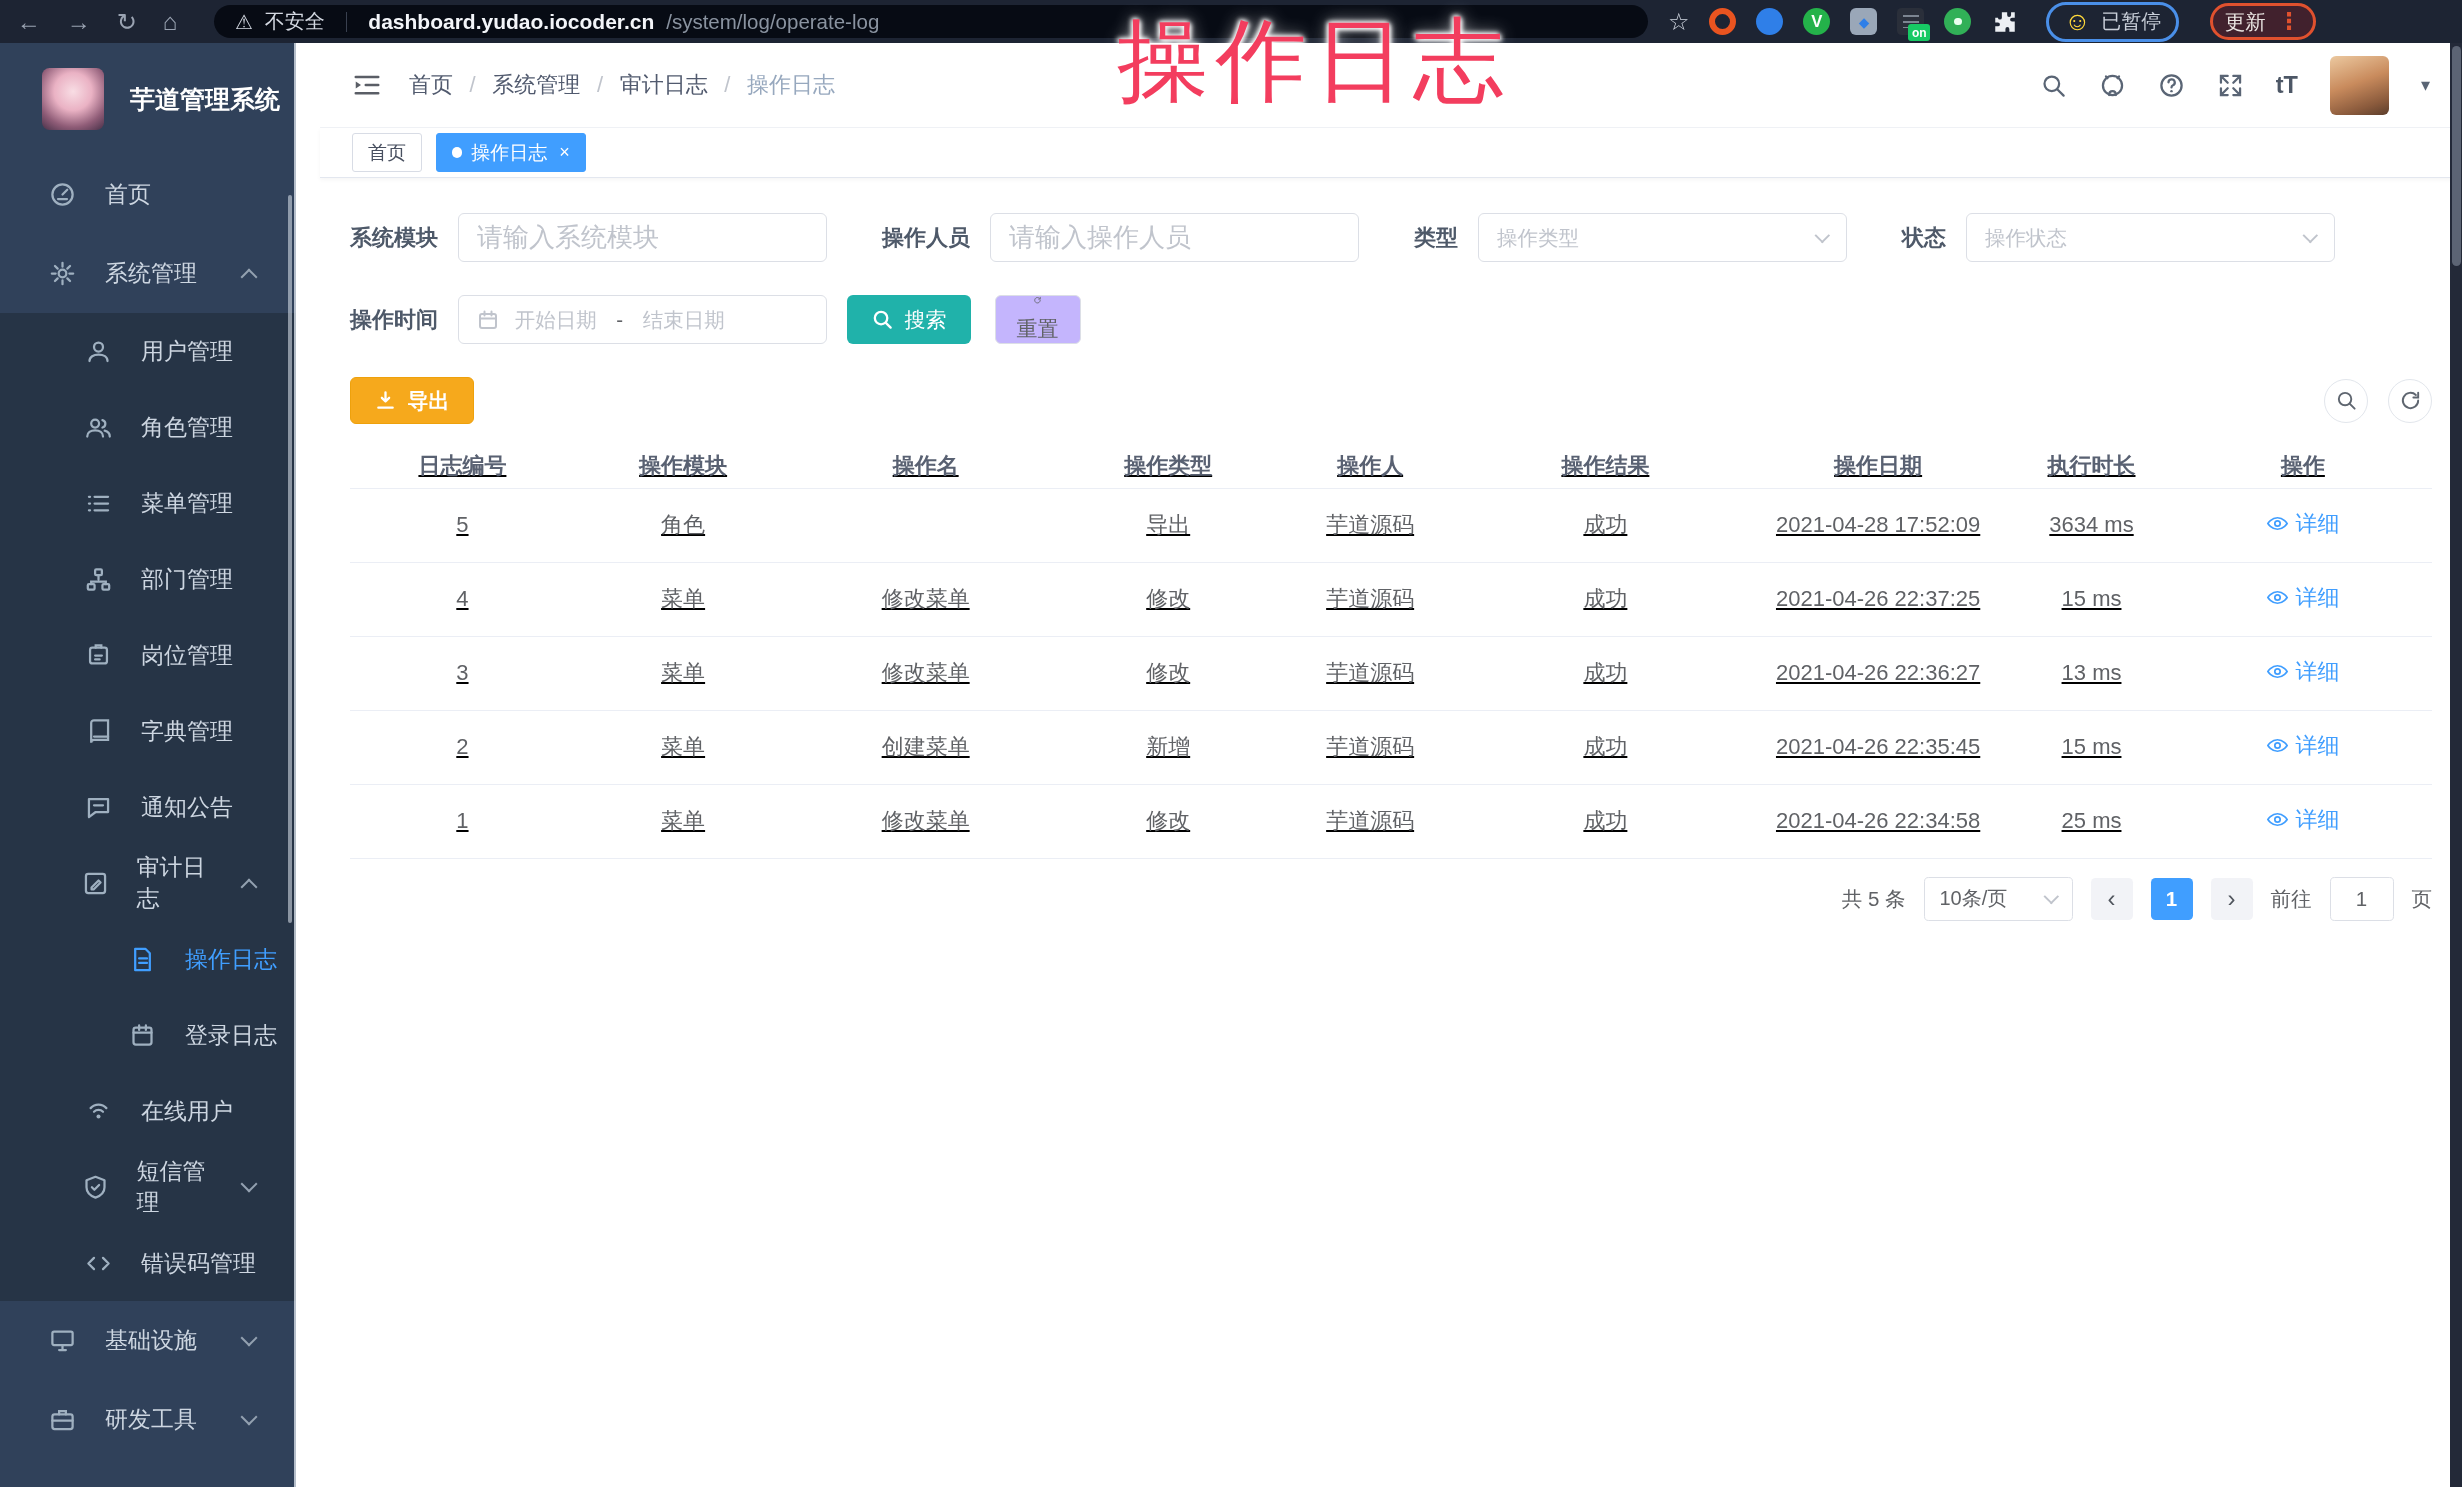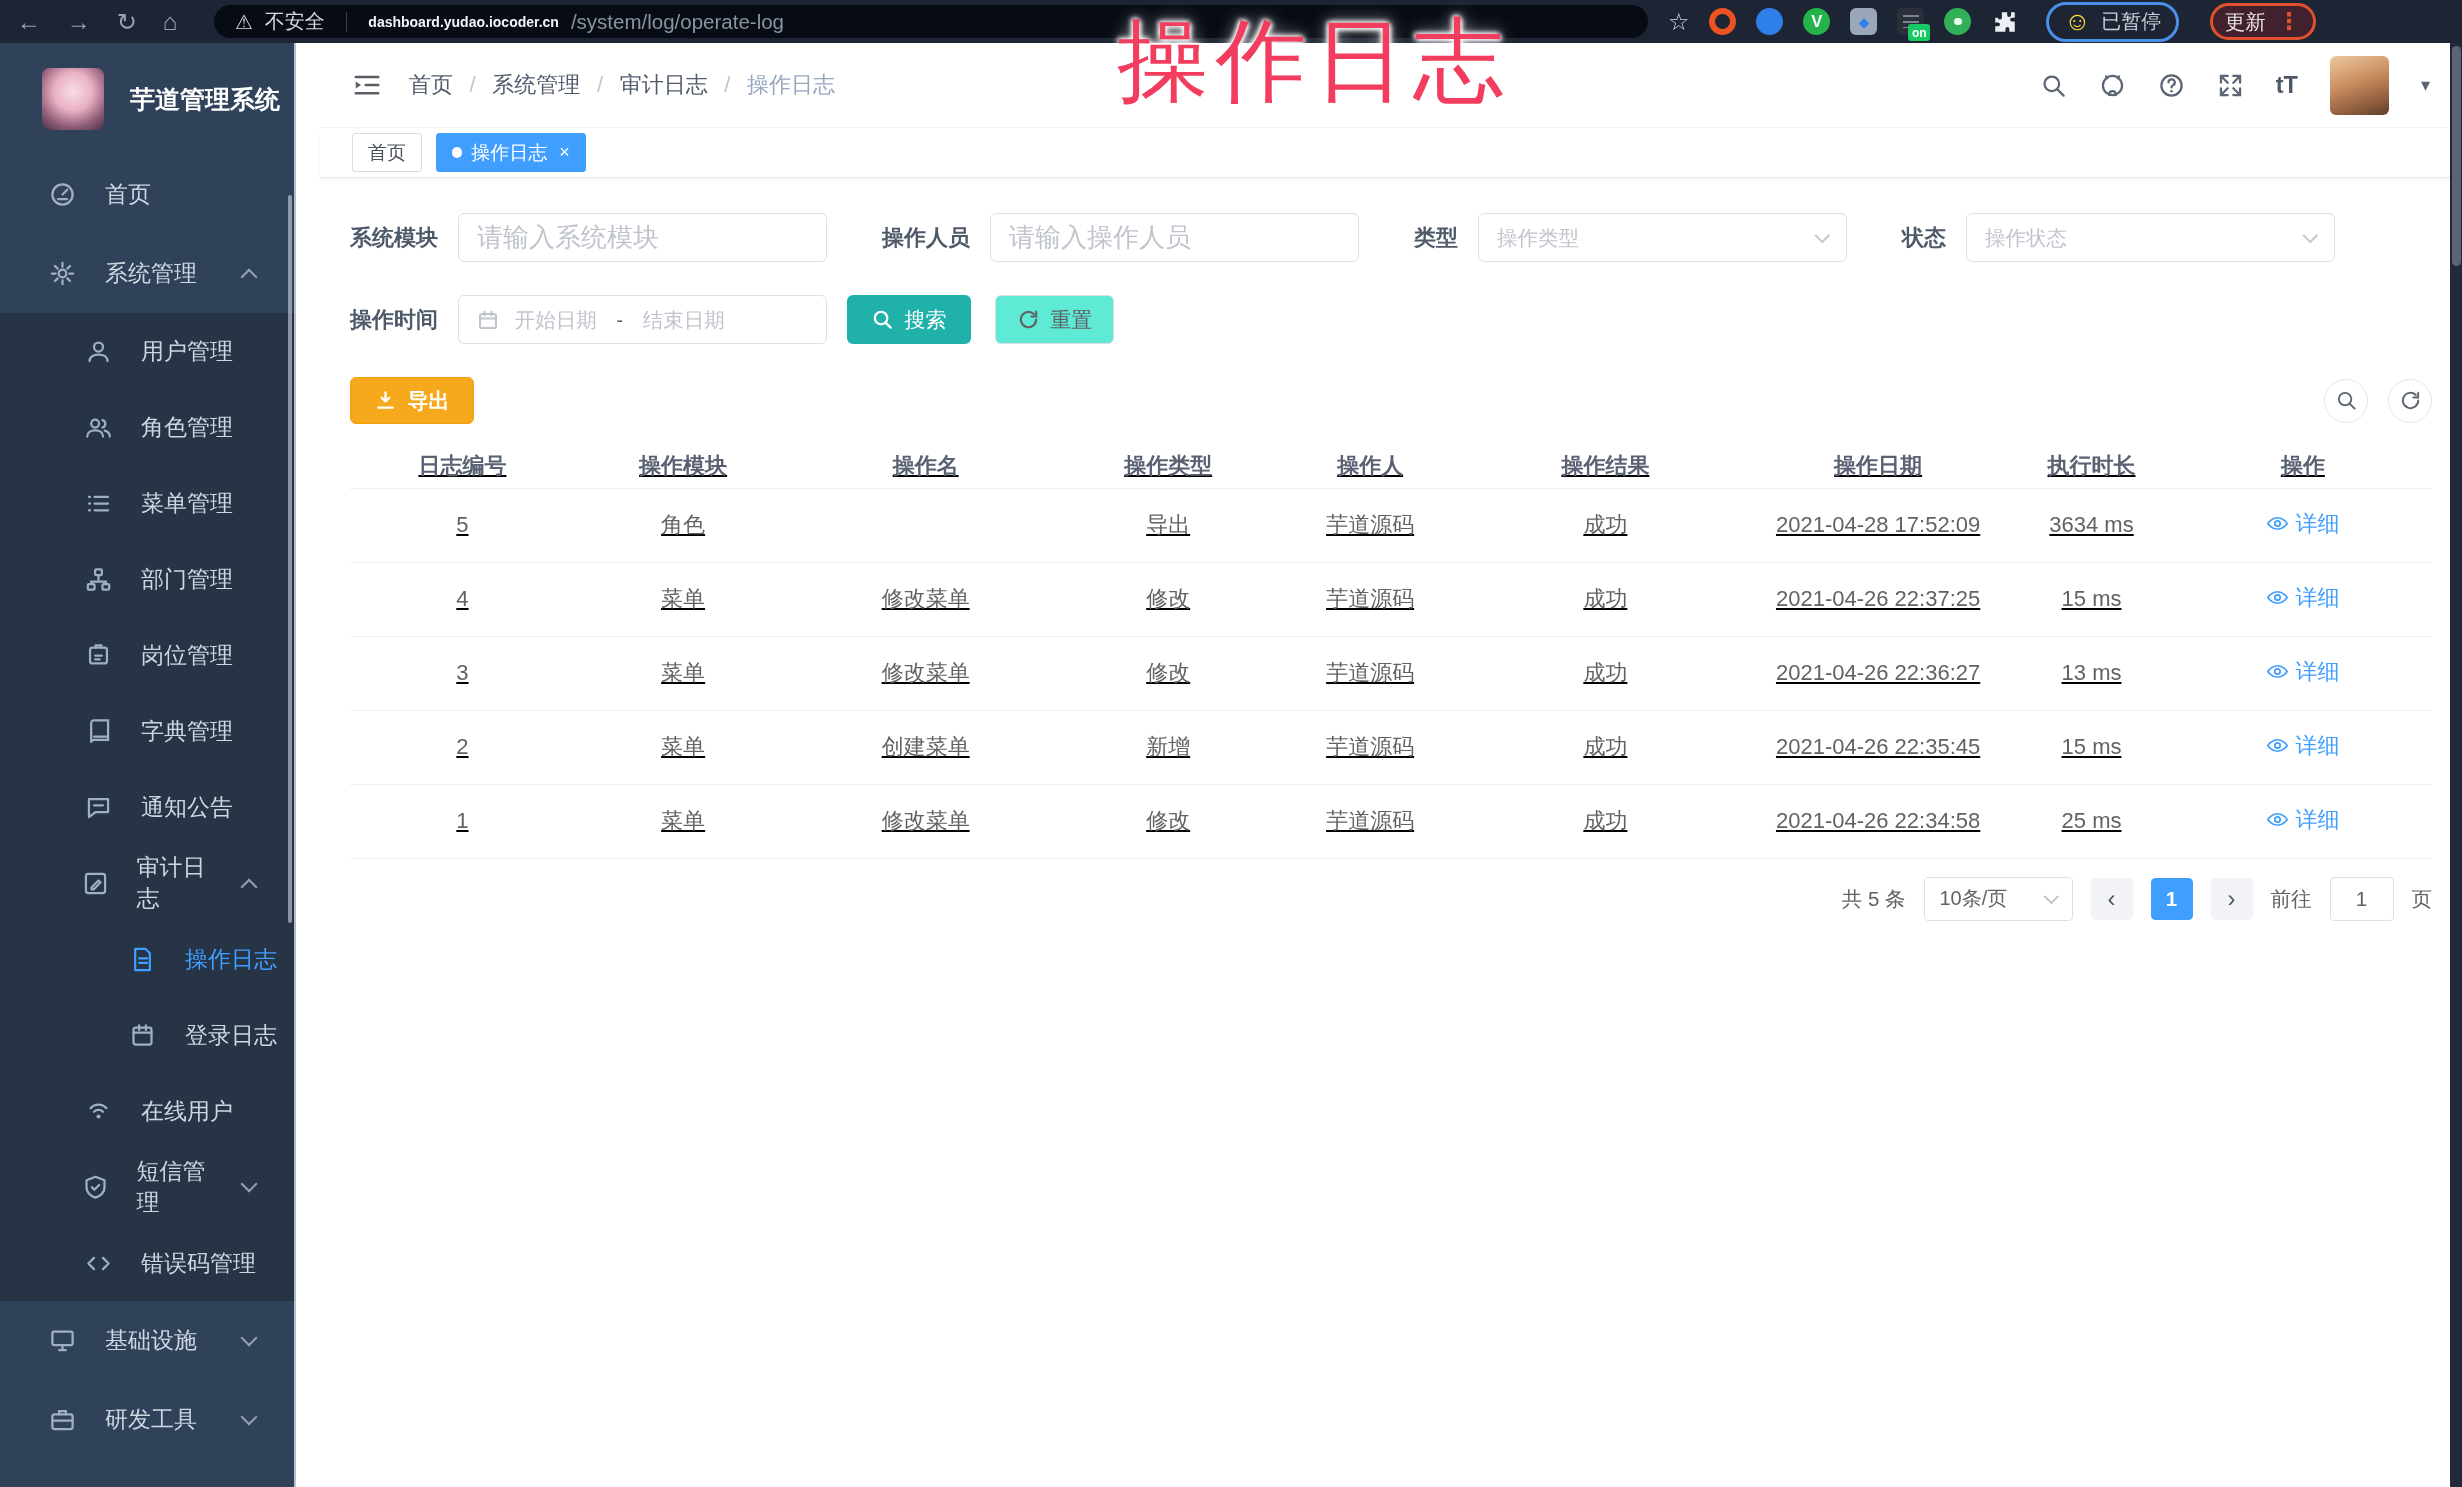--- a/index.html
+++ b/index.html
@@ -8,21 +8,21 @@
          font-family:"Liberation Sans","DejaVu Sans",sans-serif; }
 
   
   .browser-bar { position:absolute; top:0; left:0; width:2462px; height:43px;
     background:#1d2433; display:flex; align-items:center; padding:0 16.7px; z-index:5; }
   .nav-ico { font-size:24px; color:#9aa3b2; margin-right:26px; cursor:pointer; }
   .addr { height:33px; width:1434px; margin-left:10.6px; border-radius:16.7px; background:#070b14;
     display:flex; align-items:center; padding:0 21px; gap:12px; font-size:20px; color:#d4d9e2; }
   .addr .warn { font-size:20px; color:#d4d9e2; }
   .addr .sep { width:1.5px; height:20px; background:#39404f; margin:0 9px; }
-  .addr .domain { color:#f3f5f9; font-weight:700; font-size:14px; }
+  .addr .domain { color:#f3f5f9; font-weight:700; font-size:21px; }
   .addr .path { color:#8a93a0; font-size:20.5px; }
   .addr-right { display:flex; align-items:center; margin-left:20px; gap:20px; }
   .star { font-size:24px; color:#d0d6e0; }
   .ext { width:27px; height:27px; border-radius:50%; position:relative; display:flex;
     align-items:center; justify-content:center; flex-shrink:0; }
   .ext.ring { background:transparent; border:6px solid #e95420; }
   .ext.drop { background:#2f7fe8; }
   .ext.vgreen { background:#24b24a; color:#fff; font-size:16.7px; font-weight:700; }
   .ext.graybox { background:#9aa7b8; border-radius:6px; color:#2f7fe8; font-size:13.7px; }
   .ext.darklines { background:#2a2f3a; border-radius:4.6px; }
@@ -111,21 +111,21 @@
     transform:rotate(45deg); margin-top:-4.6px; }
   .date-input { width:369px; height:49px; border:1.5px solid #dcdfe6; border-radius:6px;
     display:flex; align-items:center; padding:0 16.7px; gap:15px; font-size:20.5px; color:#c0c4cc; background:#fff; }
   .date-input svg { width:24px; height:24px; color:#c0c4cc; }
   .date-dash { color:#606266; margin:0 4.6px; }
   .btn { display:flex; align-items:center; gap:10.6px; height:49px; border-radius:6px;
     font-size:21px; cursor:pointer; border:none; white-space:nowrap;
     font-family:"Liberation Sans","DejaVu Sans",sans-serif; }
   .btn svg { width:23px; height:23px; }
   .btn-search { background:#20b2aa; color:#fff; padding:0 24px; margin-left:20px; }
-  .btn-reset { background:#5eead4; color:#606266; border:1.5px solid #dcdfe6; padding:0 21px; margin-left:24px; }
+  .btn-reset { background:#c4b5fd; color:#606266; border:1.5px solid #dcdfe6; padding:0 21px; margin-left:24px;flex-direction:column; }
 
   .toolbar { display:flex; align-items:center; justify-content:space-between; margin-bottom:20px; }
   .btn-export { background:#f6a91c; border:1.5px solid #eea10c; color:#fff; font-weight:700; padding:0 23px; height:47px; }
   .tool-circles { display:flex; gap:20px; }
   .circle-btn { width:44px; height:44px; border-radius:50%; border:1.5px solid #e2e6ec; background:#fff;
     display:flex; align-items:center; justify-content:center; color:#5f6670; cursor:pointer; }
   .circle-btn svg { width:23px; height:23px; }
 
   table { width:100%; border-collapse:collapse; table-layout:fixed;text-decoration:underline; }
   th { height:44px; font-size:22px; font-weight:700; color:#596172; text-align:center;

